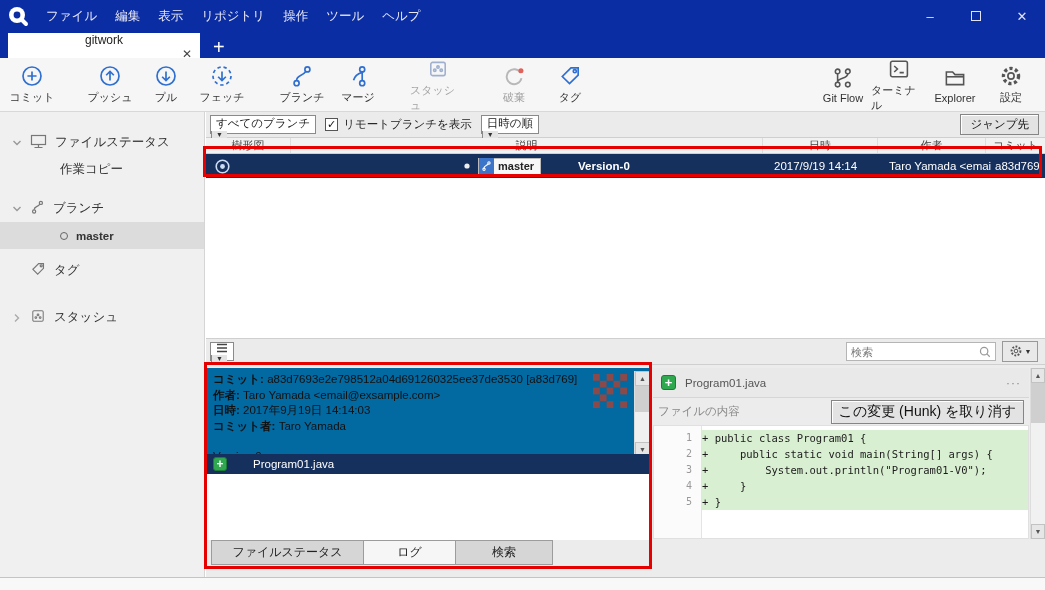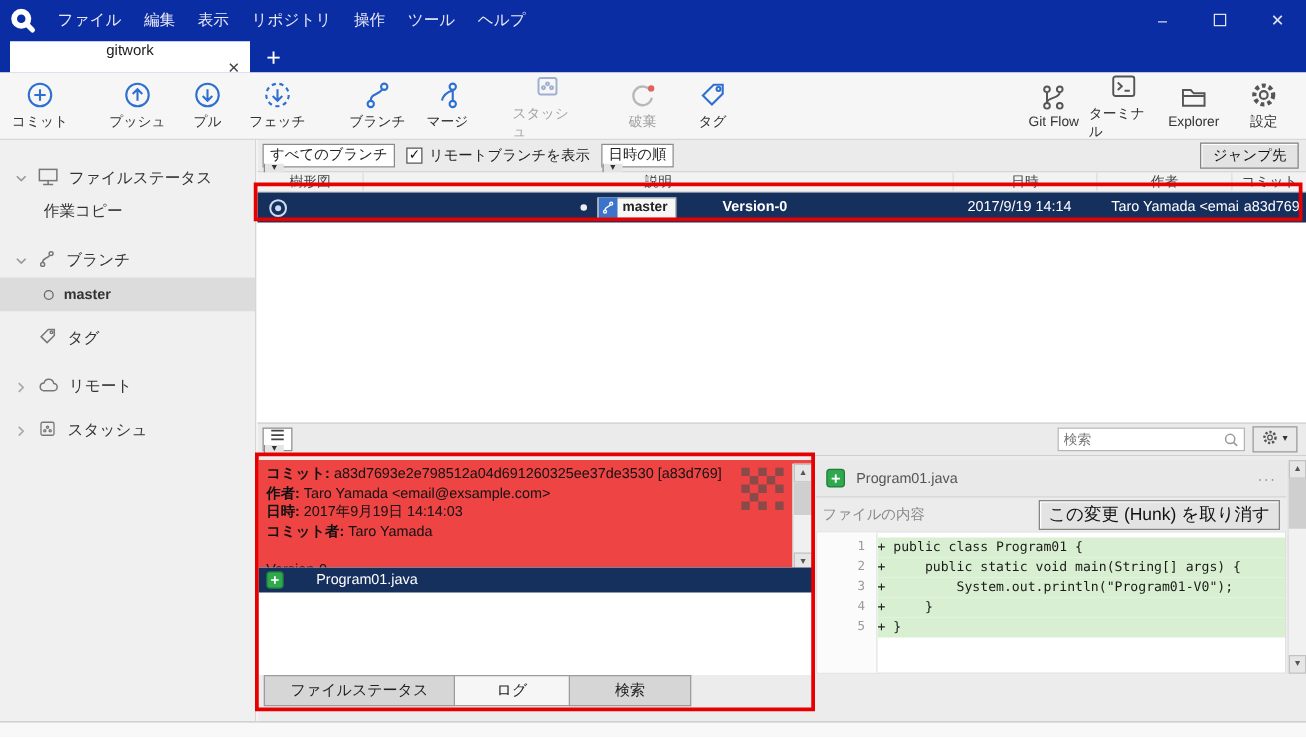--- a/index.html
+++ b/index.html
@@ -23,21 +23,21 @@
   
   .toolbar { position:absolute; top:58px; left:0; right:0; height:54px; background:#f6f6f6; border-bottom:1px solid #d8d8d8; display:flex; align-items:center; }
   .tool { width:56px; display:flex; flex-direction:column; align-items:center; gap:2px; font-size:11px; color:#333; }
   .tool.disabled { color:#a3a3a3; }
   .tool svg { display:block; }
 
   
   .sidebar { position:absolute; top:112px; left:0; width:205px; bottom:13px; background:#f0f0f0; border-right:1px solid #d5d5d5; padding-top:17px; font-size:12.5px; color:#333; }
   .side-row { height:27px; display:flex; align-items:center; padding-left:12px; gap:8px; }
   .side-row .chev { width:10px; display:flex; }
-  .side-row.child { padding-left:35px; }
+  .side-row.child { padding-left:60px; }
   .side-row.selected { background:#dcdcdc; font-weight:bold; }
   .circle-o { width:8px; height:8px; border:1.5px solid #666; border-radius:50%; display:inline-block; }
   .gap-s { height:8px; } .gap-m { height:12px; }
 
   
   .main { position:absolute; left:206px; top:112px; right:0; bottom:13px; background:#fff; }
   .filterbar { position:absolute; top:0; left:0; right:0; height:26px; background:#ebebeb; border-bottom:1px solid #cfcfcf; display:flex; align-items:center; padding:0 4px; gap:9px; font-size:11.5px; color:#222; }
   .w-select { background:#fff; border:1px solid #8a8a8a; height:19px; display:flex; align-items:center;flex-direction:column; }
   .w-select .txt { padding:0 5px; white-space:nowrap; }
   .w-select .dd { width:16px; align-self:stretch; background:#e4e4e4; border-left:1px solid #8a8a8a; display:flex; align-items:center; justify-content:center; font-size:7px; color:#333; }
@@ -54,21 +54,21 @@
   .chip-ico { width:15px; height:17px; background:#3b74c9; display:flex; align-items:center; justify-content:center; }
 
   
   .bottom-bar { position:absolute; top:226px; left:0; right:0; height:27px; background:#ebebeb; border-top:1px solid #cfcfcf; border-bottom:1px solid #cfcfcf; display:flex; align-items:center; padding:0 4px; gap:6px; font-size:11.5px; }
   .searchbox { margin-left:auto; width:150px; height:19px; background:#fff; border:1px solid #b5b5b5; display:flex; align-items:center; }
   .searchbox input { border:none; outline:none; flex:1; min-width:0; font-size:11px; padding:0 4px; font-family:inherit; color:#333; background:transparent; }
   .gear-btn { width:36px; height:21px; background:#e9e9e9; border:1px solid #999; display:flex; align-items:center; justify-content:center; gap:2px; margin-right:3px; }
 
   
   .bottom-left { position:absolute; top:253px; left:0; width:446px; bottom:0; background:#ececec; }
-  .commit-info { position:absolute; top:3px; left:1px; right:1px; height:86px; background:#ef4444; font-size:11.5px; line-height:15.5px; padding:4px 6px; color:#111; }
+  .commit-info { position:absolute; top:3px; left:1px; right:1px; height:86px; background:#0369a1; font-size:11.5px; line-height:15.5px; padding:4px 6px; color:#111; }
   .identicon { position:absolute; top:6px; right:24px; }
   .cscroll { position:absolute; top:3px; right:1px; width:16px; height:86px; background:#f0f0f0; border-left:1px solid #ddd; }
   .sb-arrow { width:100%; height:15px; background:#e6e6e6; border:1px solid #c2c2c2; font-size:7px; color:#555; display:flex; align-items:center; justify-content:center; }
   .sb-arrow.bottom { position:absolute; bottom:0; }
   .sb-thumb { width:100%; height:26px; background:#cfcfcf; }
   .file-area { position:absolute; top:89px; left:1px; right:1px; height:86px; background:#fff; }
   .file-row { height:20px; background:#16305e; color:#fff; font-size:11.5px; display:flex; align-items:center; gap:26px; padding-left:6px; }
   .plus-ico { width:14px; height:14px; background:#2fa84f; border:1px solid #1d7d36; border-radius:3px; color:#fff; font-size:12px; line-height:12px; font-weight:bold; text-align:center; flex:0 0 auto; }
   .bottom-tabs { position:absolute; top:175px; left:5px; height:25px; display:flex; font-size:12px; color:#222; }
   .btab { display:flex; align-items:center; justify-content:center; background:#d6d6d6; border:1px solid #9c9c9c; border-left:none; }
@@ -295,31 +295,20 @@
     </div>
     <div class="gap-s"></div>
     <div class="side-row" style="padding-left:30px">
       <span><svg width="16" height="16" viewBox="0 0 20 20" fill="none" stroke="#777" stroke-width="1.5">
             <path d="M10.8 3.2 H16.8 V9.2 L9.6 16.4 L3.6 10.4 Z"></path>
             <circle cx="14" cy="6" r="1.3"></circle>
           </svg></span>
       <span>タグ</span>
     </div>
     <div class="gap-m"></div>
-    <div class="side-row">
-      <span class="chev">
-          <svg width="10" height="10" viewBox="0 0 10 10">
-            <polyline points="3,1.5 6.5,5 3,8.5" fill="none" stroke="#aaa" stroke-width="1.4"></polyline>
-          </svg>
-        </span>
-      <span><svg width="17" height="14" viewBox="0 0 17 14" fill="none" stroke="#777" stroke-width="1.2">
-            <path d="M4.5 11.5 H12.8 A2.6 2.6 0 0 0 13 5.8 A4 4 0 0 0 5.2 5.4 A3.1 3.1 0 0 0 4.5 11.5 Z"></path>
-          </svg></span>
-      <span>リモート</span>
-    </div>
     <div class="gap-s"></div>
     <div class="side-row">
       <span class="chev">
           <svg width="10" height="10" viewBox="0 0 10 10">
             <polyline points="3,1.5 6.5,5 3,8.5" fill="none" stroke="#aaa" stroke-width="1.4"></polyline>
           </svg>
         </span>
       <span><svg width="16" height="16" viewBox="0 0 20 20" fill="none" stroke="#777" stroke-width="1.3">
             <rect x="3.5" y="3.5" width="13" height="13" rx="1.5"></rect>
             <circle cx="7.3" cy="12" r="1.1"></circle>

